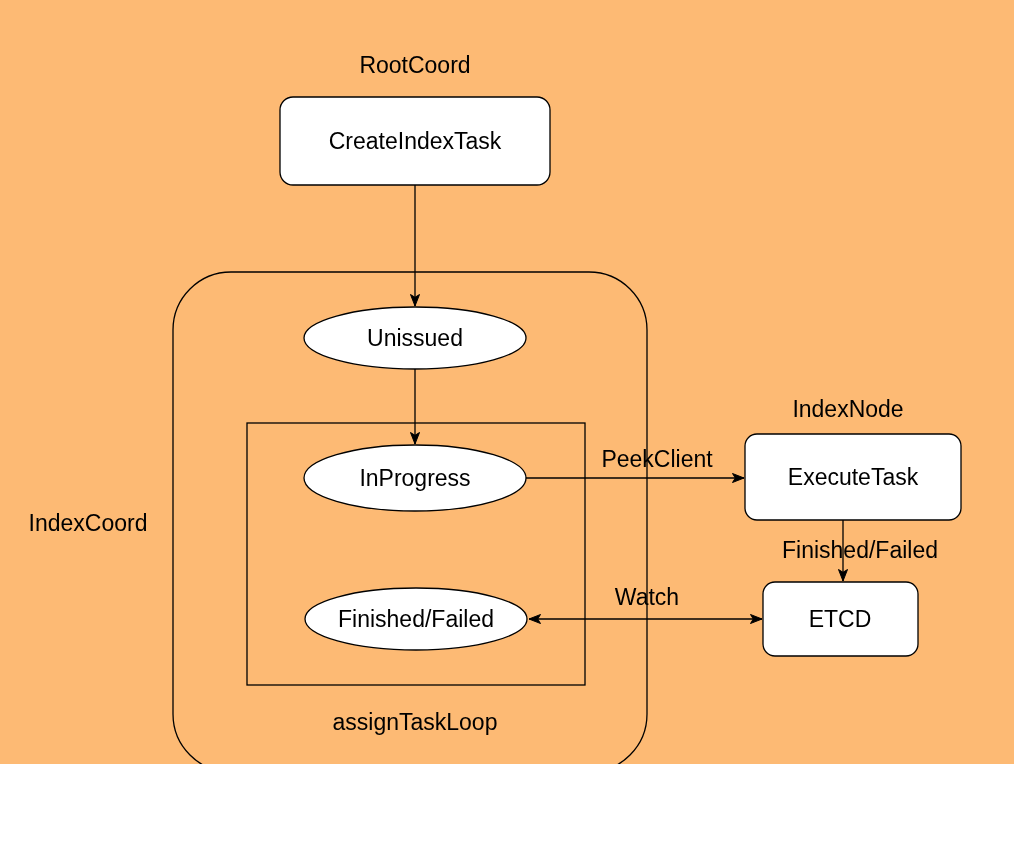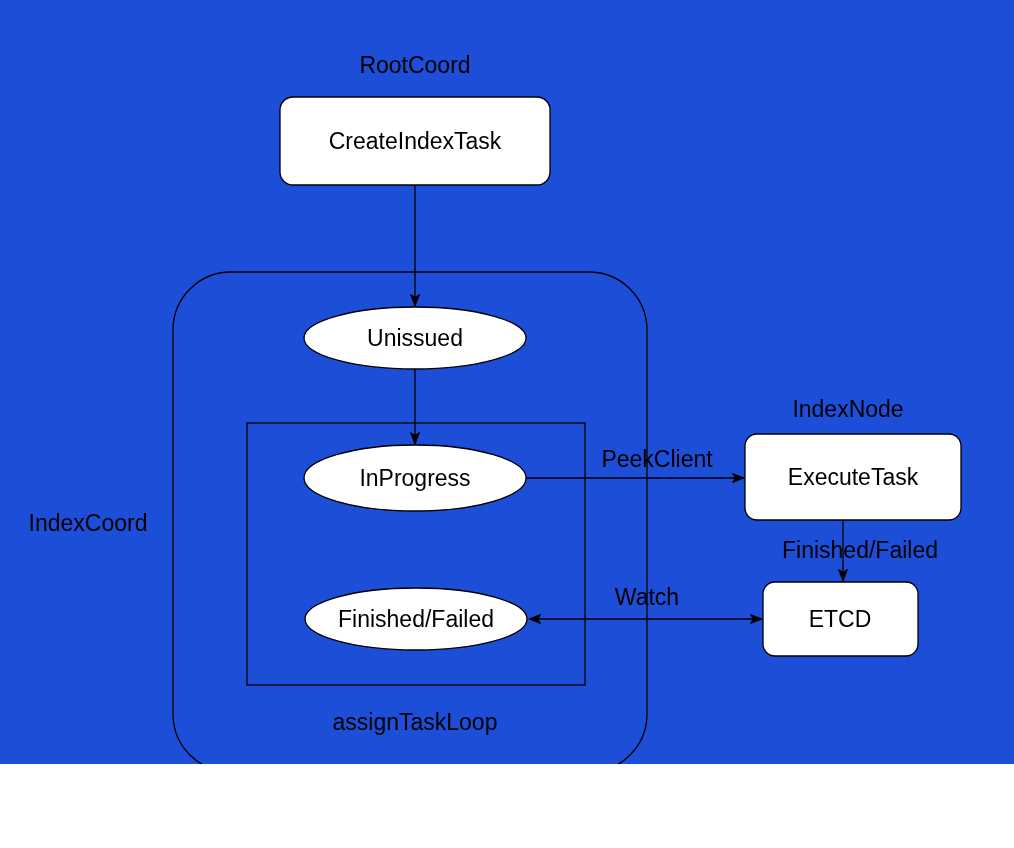--- a/index.html
+++ b/index.html
@@ -4,21 +4,21 @@
 <style>
   html, body {
     margin: 0;
     padding: 0;
     background: #ffffff;
   }
   .stage {
     position: relative;
     width: 1014px;
     height: 764px;
-    background: #1d4ed8;
+    background: #fdba74;
     overflow: hidden;
   }
   svg {
     display: block;
   }
   svg text {
     font-family: "Liberation Sans", "DejaVu Sans", sans-serif;
     font-size: 23px;
     fill: #000000;
   }

